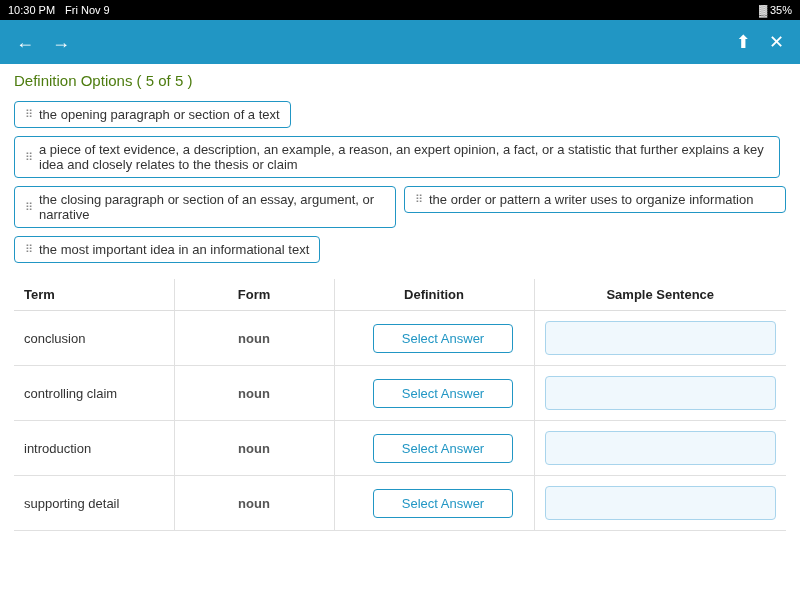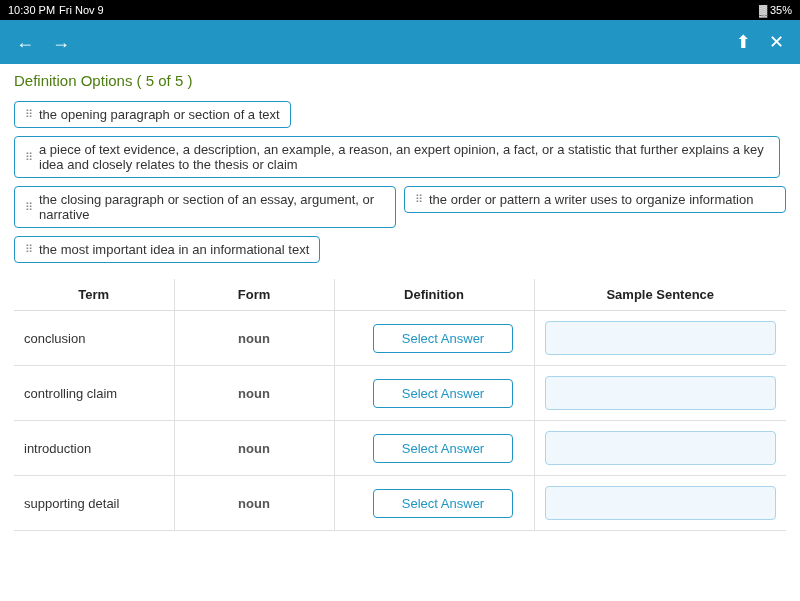--- a/index.html
+++ b/index.html
@@ -16,21 +16,21 @@
     .status-bar {
       background: #000;
       color: #fff;
       height: 20px;
       display: flex;
       align-items: center;
       justify-content: space-between;
       padding: 0 8px;
       font-size: 11px;
     }
-    .status-left { display: flex; gap: 4px; align-items: flex-start; }
+    .status-left { display: flex; gap: 10px; align-items: flex-start; }
     .status-right { display: flex; gap: 4px; align-items: center; }
 
     
     .header {
       background: #2196C4;
       height: 44px;
       display: flex;
       align-items: center;
       justify-content: space-between;
       padding: 0 12px;
@@ -117,21 +117,21 @@
     }
     .vocab-table th {
       background: #fff;
       font-weight: 700;
       font-size: 13px;
       color: #222;
       padding: 8px 10px;
       text-align: center;
       border-bottom: 1.5px solid #ddd;
     }
-    .vocab-table th:first-child { text-align: center; }
+    .vocab-table th:first-child { text-align: left; }
     .vocab-table td {
       padding: 10px 10px;
       border-bottom: 1px solid #e0e0e0;
       font-size: 13px;
       color: #333;
       vertical-align: middle;
     }
     .vocab-table td:nth-child(1) { width: 160px; }
     .vocab-table td:nth-child(2) { width: 160px; text-align: center; color: #555; font-weight: bold; }
     .vocab-table td:nth-child(3) { width: 200px; text-align: center; padding-left: 28px; }

